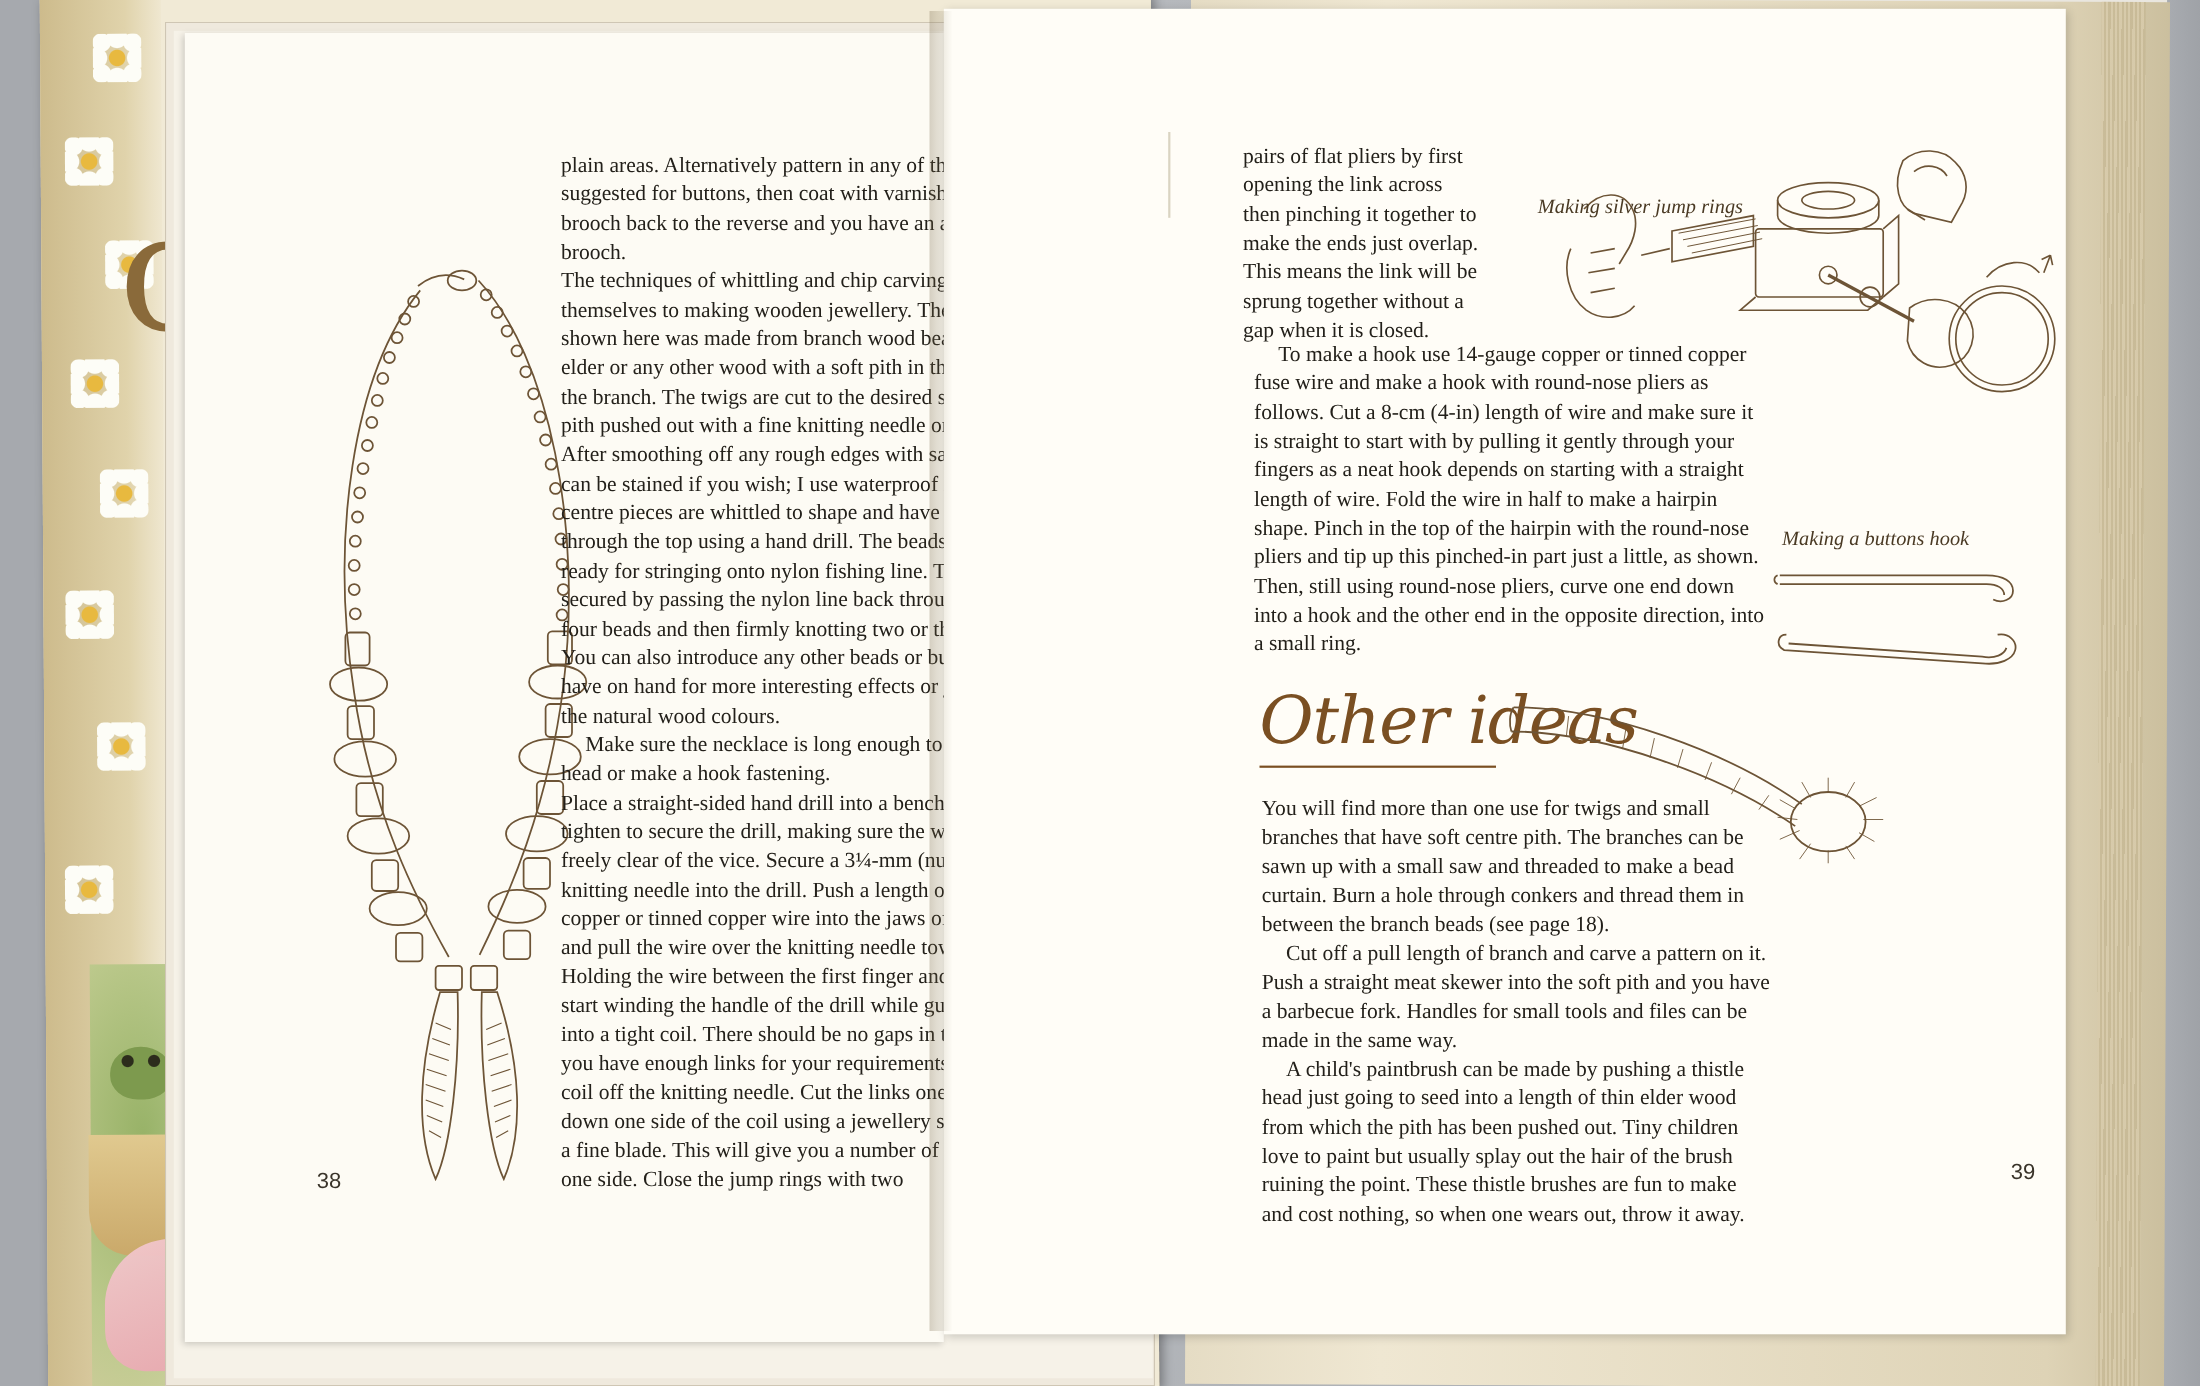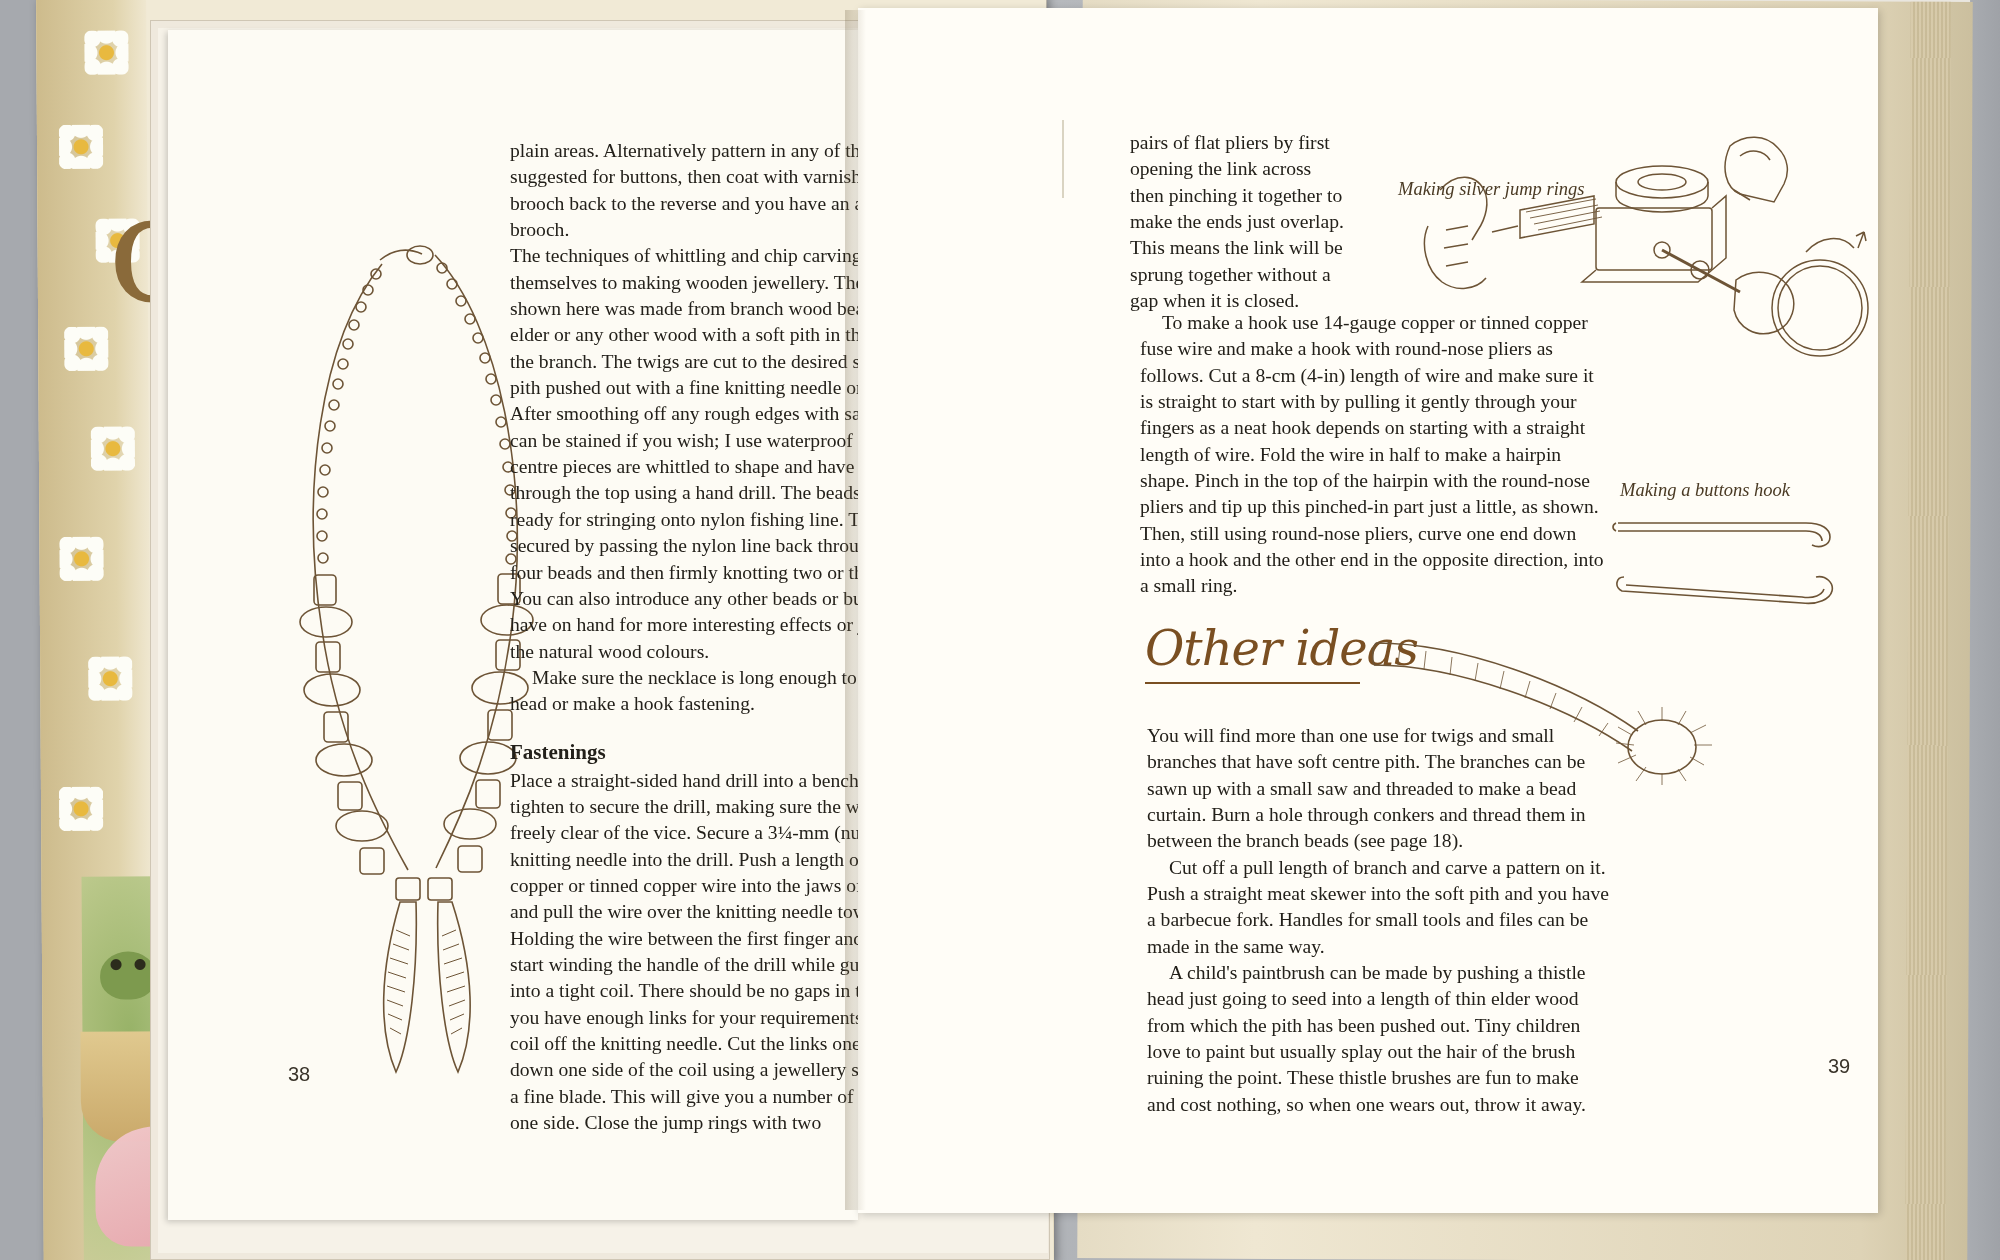--- a/index.html
+++ b/index.html
@@ -255,21 +255,21 @@
     color: #23201a;
     margin: 22px 0 3px 0;
   }
   .heading-other {
     position: absolute;
     left: 1145px; top: 620px;
     width: 470px;
   }
   .heading-other .big {
     font-family: "DejaVu Serif", serif;
-    font-size: 48px;
+    font-size: 60px;
     font-style: italic;
     color: #7a4f22;
     letter-spacing: -1px;
     white-space: nowrap;
   }
   .heading-other .rule {
     margin-top: 6px;
     width: 215px;
     height: 2px;
     background: #7a4f22;
@@ -414,21 +414,20 @@
           <path d="M226 700 l-14 6 M229 714 l-16 6 M232 728 l-18 6 M234 742 l-18 6 M235 756 l-18 6 M235 770 l-16 6 M234 784 l-14 6 M232 798 l-11 6"></path>
         </g>
       </g>
     </svg>
   </div>
 
   <div class="col col-left">
     <p>plain areas. Alternatively pattern in any of the ways suggested for buttons, then coat with varnish. Stick a brooch back to the reverse and you have an attractive brooch.</p>
     <p>The techniques of whittling and chip carving lend themselves to making wooden jewellery. The necklace shown here was made from branch wood beads of willow, elder or any other wood with a soft pith in the centre of the branch. The twigs are cut to the desired size and the pith pushed out with a fine knitting needle or toothpick. After smoothing off any rough edges with sandpaper they can be stained if you wish; I use waterproof ink. The two centre pieces are whittled to shape and have holes drilled through the top using a hand drill. The beads are then ready for stringing onto nylon fishing line. The ends are secured by passing the nylon line back through three or four beads and then firmly knotting two or three times. You can also introduce any other beads or buttons you have on hand for more interesting effects or just keep to the natural wood colours.</p>
     <p class="indent">Make sure the necklace is long enough to go over your head or make a hook fastening.</p>
-    <h3 class="sub">Fastenings</h3>
     <p>Place a straight-sided hand drill into a bench vice and tighten to secure the drill, making sure the wheel can turn freely clear of the vice. Secure a 3¼-mm (number 10) knitting needle into the drill. Push a length of 22 SWG copper or tinned copper wire into the jaws of the chuck and pull the wire over the knitting needle towards you. Holding the wire between the first finger and the thumb start winding the handle of the drill while guiding the wire into a tight coil. There should be no gaps in the coil. When you have enough links for your requirements, slide the coil off the knitting needle. Cut the links one at a time down one side of the coil using a jewellery saw fitted with a fine blade. This will give you a number of links open to one side. Close the jump rings with two</p>
   </div>
 
   <div class="folio folio-left">38</div>
 
   <div class="page page-right"></div>
   <div class="gutter"></div>
   <div class="gutter-line"></div>
 
   <div class="col col-right">

